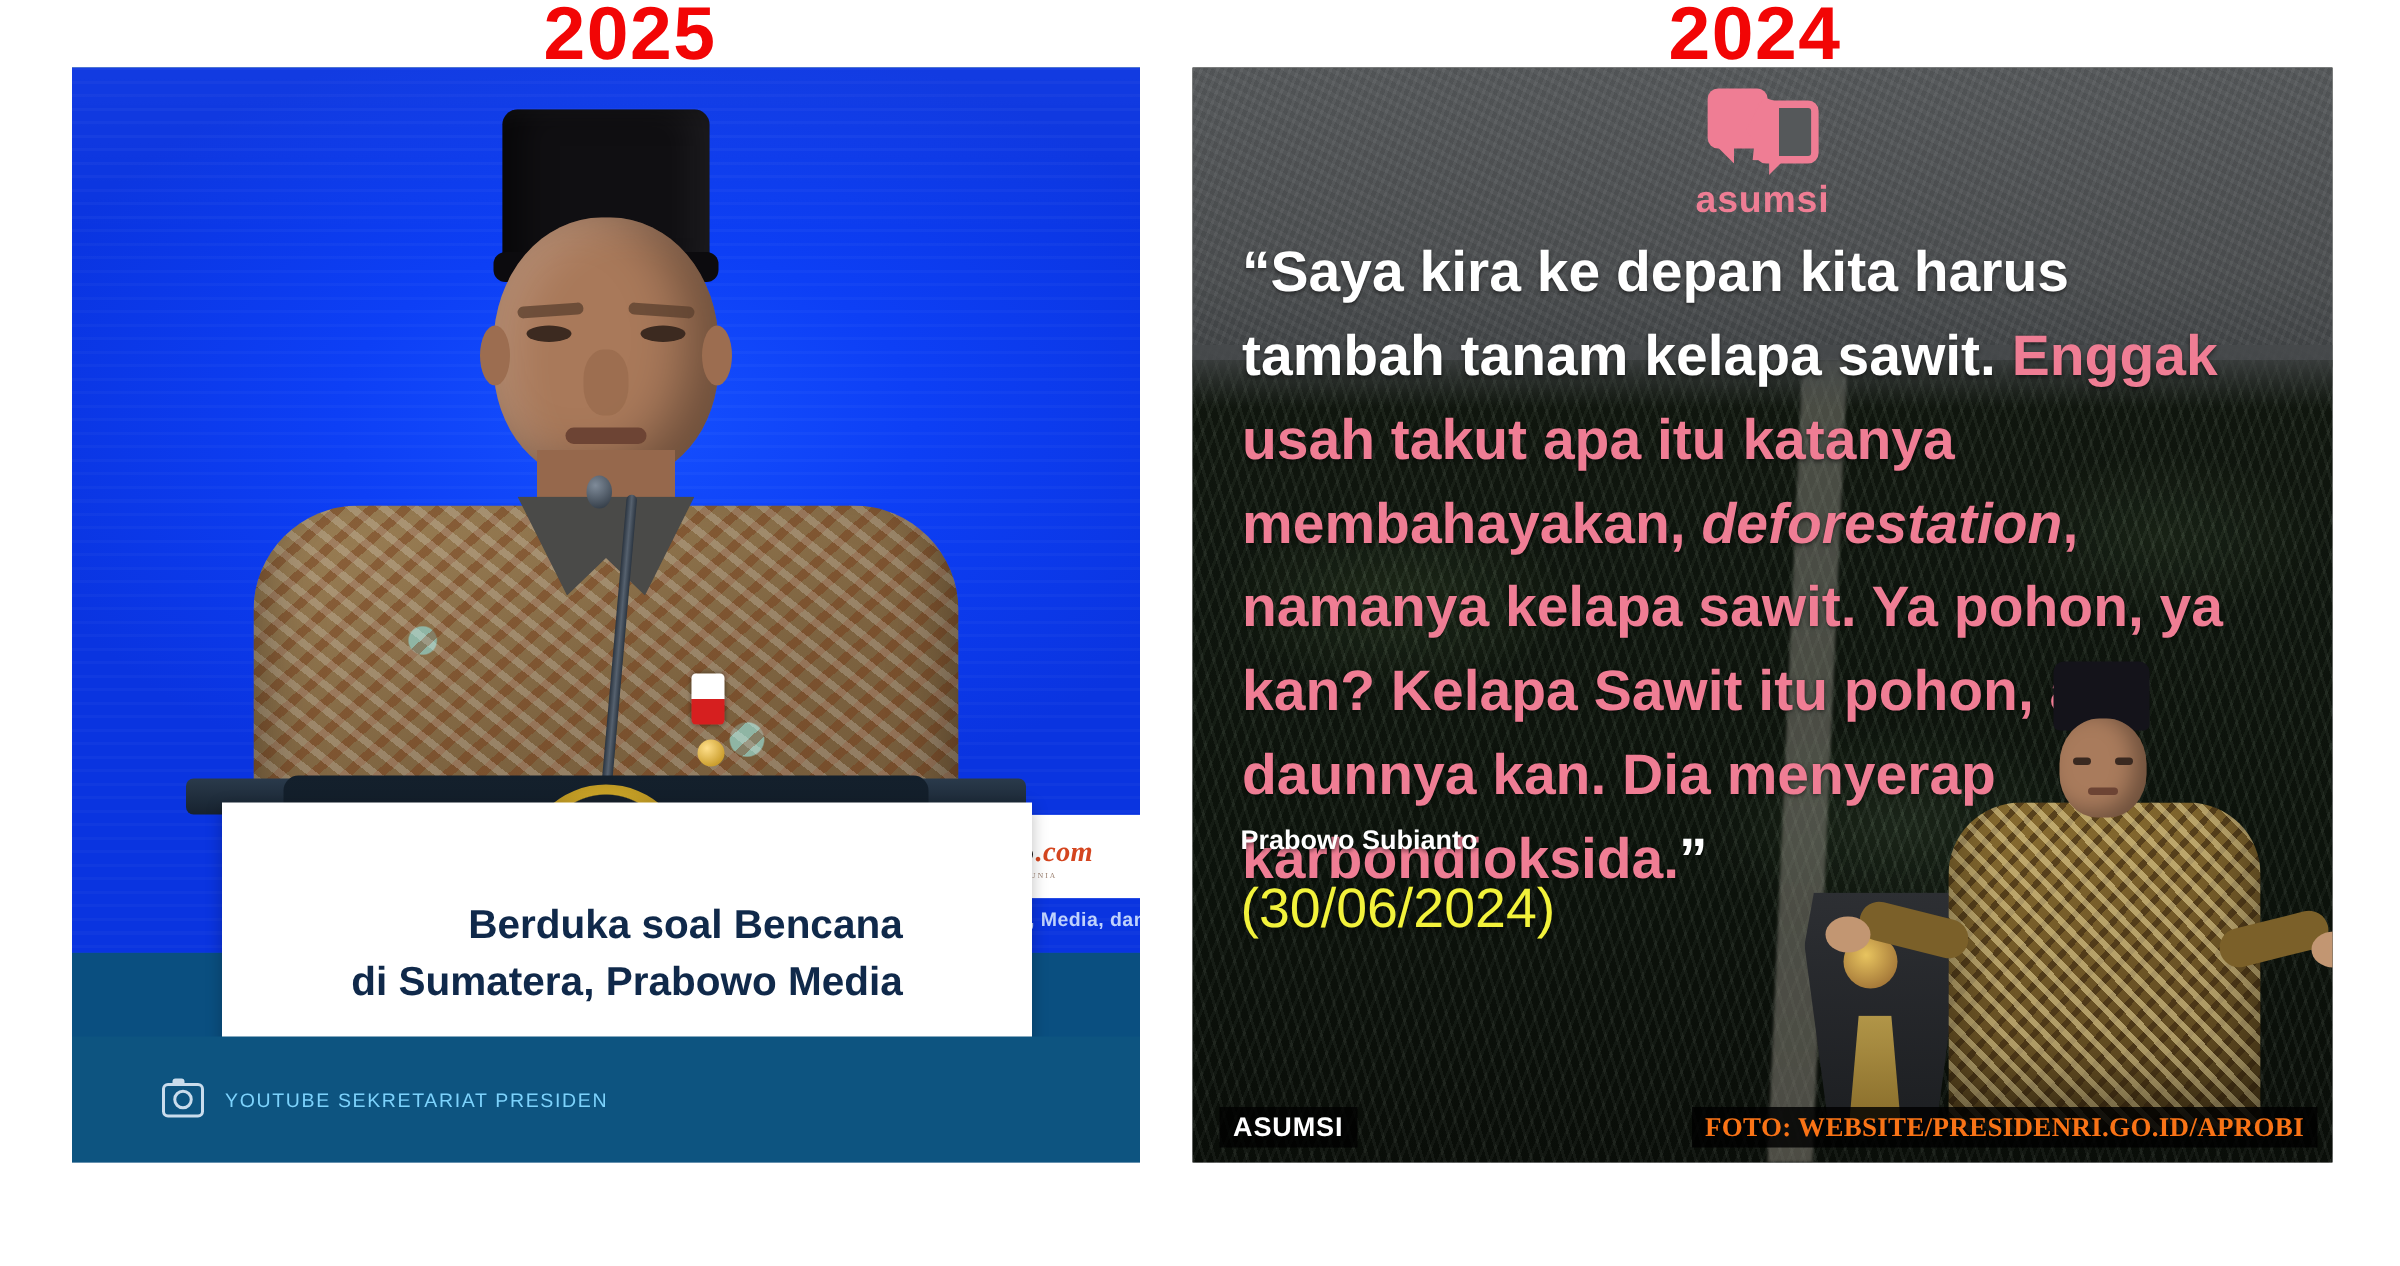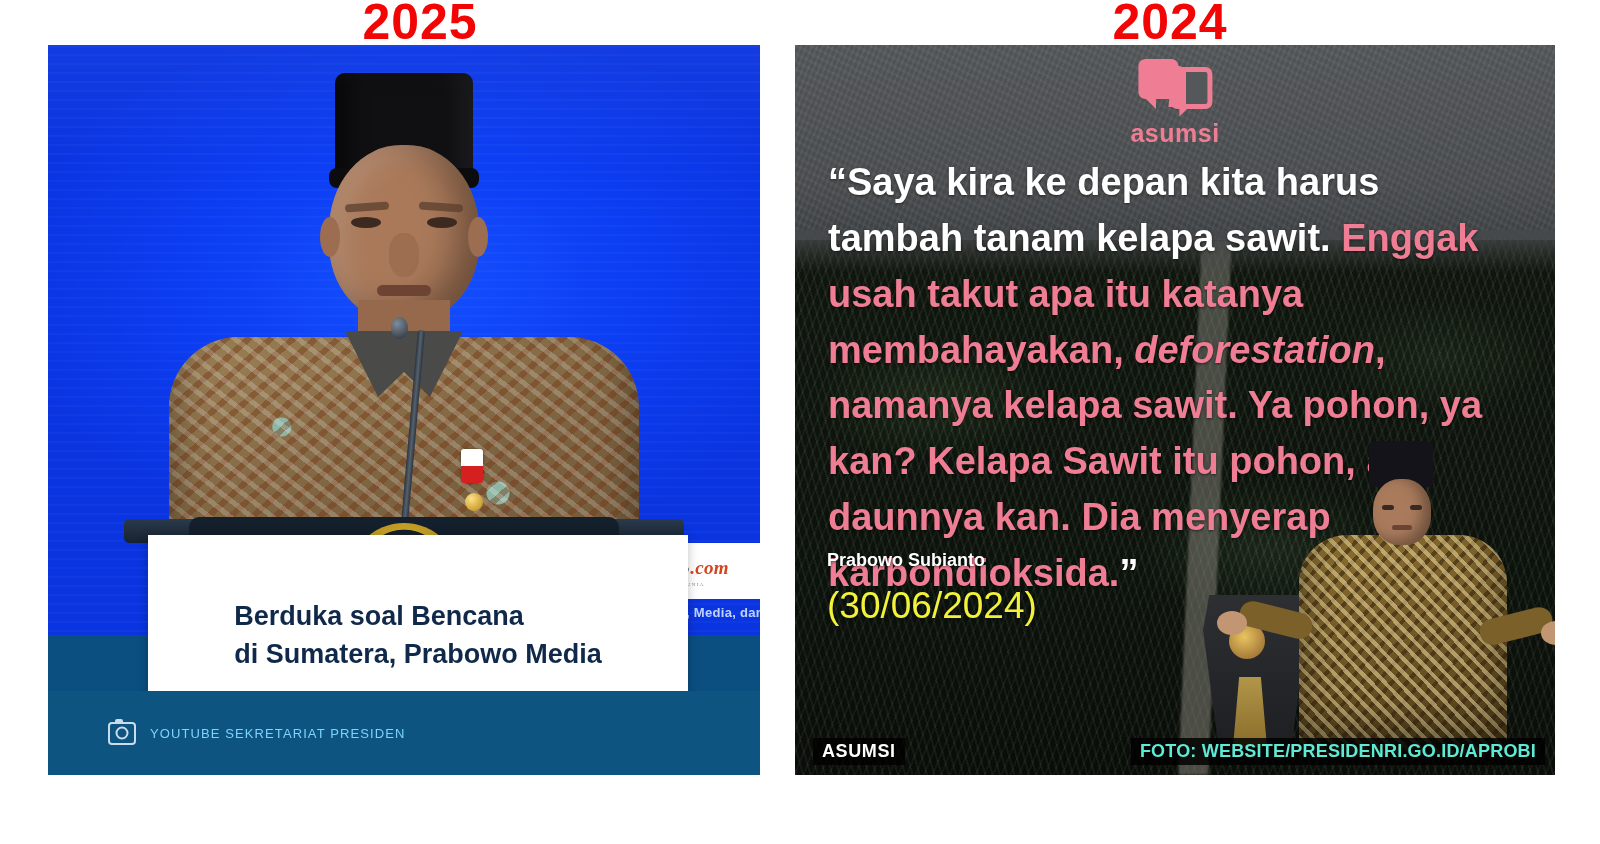--- a/index.html
+++ b/index.html
@@ -143,21 +143,21 @@
   .kompas-word .dotcom{color:#d4451f;font-weight:700;font-style:italic;font-size:19px;}
   .kompas-tag{font-size:5px;letter-spacing:1.4px;color:#9a7f6e;margin-top:4px;
     font-family:"Liberation Serif","DejaVu Serif",serif;}
   
   .headline-card{
     position:absolute;left:100px;top:490px;width:540px;height:200px;background:#fff;
     display:flex;align-items:center;justify-content:center;
     box-shadow:0 2px 10px rgba(0,0,0,.25);
   }
   .headline-text{
-    color:#10294a;font-weight:700;font-size:27px;line-height:1.42;text-align:left;
+    color:#10294a;font-weight:700;font-size:27px;line-height:1.42;text-align:right;
     padding:0 18px;
   }
   .credit-bar{
     position:absolute;left:0;bottom:0;width:712px;height:84px;background:#0d5480;
     display:flex;align-items:center;padding-left:60px;box-sizing:border-box;
   }
   .cam-icon{width:24px;height:19px;border:2px solid #c9dcec;border-radius:4px;
     position:relative;margin-right:14px;flex:none;}
   .cam-icon:before{content:"";position:absolute;left:50%;top:50%;transform:translate(-50%,-50%);
     width:9px;height:9px;border:2px solid #c9dcec;border-radius:50%;}
@@ -259,21 +259,21 @@
   .c-seal{position:absolute;left:42px;bottom:96px;width:36px;height:36px;border-radius:50%;
     background:radial-gradient(circle at 42% 38%,#e8c45f,#8e5f2c);}
   .c-gold{position:absolute;left:46px;bottom:8px;width:34px;height:70px;
     background:linear-gradient(180deg,#caa94d,#9c7b2c);opacity:.85;
     clip-path:polygon(18% 0,82% 0,100% 100%,0 100%);}
 
   .botbar{position:absolute;left:0;bottom:0;width:100%;height:48px;}
   .bl-tag{position:absolute;left:18px;bottom:10px;background:rgba(0,0,0,.78);
     color:#fff;font-size:18px;font-weight:700;letter-spacing:.6px;padding:3px 9px;}
   .br-tag{position:absolute;right:10px;bottom:10px;background:rgba(0,0,0,.82);
-    color:#5eead4;font-size:18px;font-weight:700;letter-spacing:.2px;padding:3px 9px;}
+    color:#f97316;font-size:18px;font-weight:700;letter-spacing:.2px;padding:3px 9px;font-family:Liberation Serif, serif;}
 </style>
 </head>
 <body>
 
 <div class="stage">
 
   <div class="year" id="year-left">2025</div>
   <div class="year" id="year-right">2024</div>
 
   <div class="panel-left">

